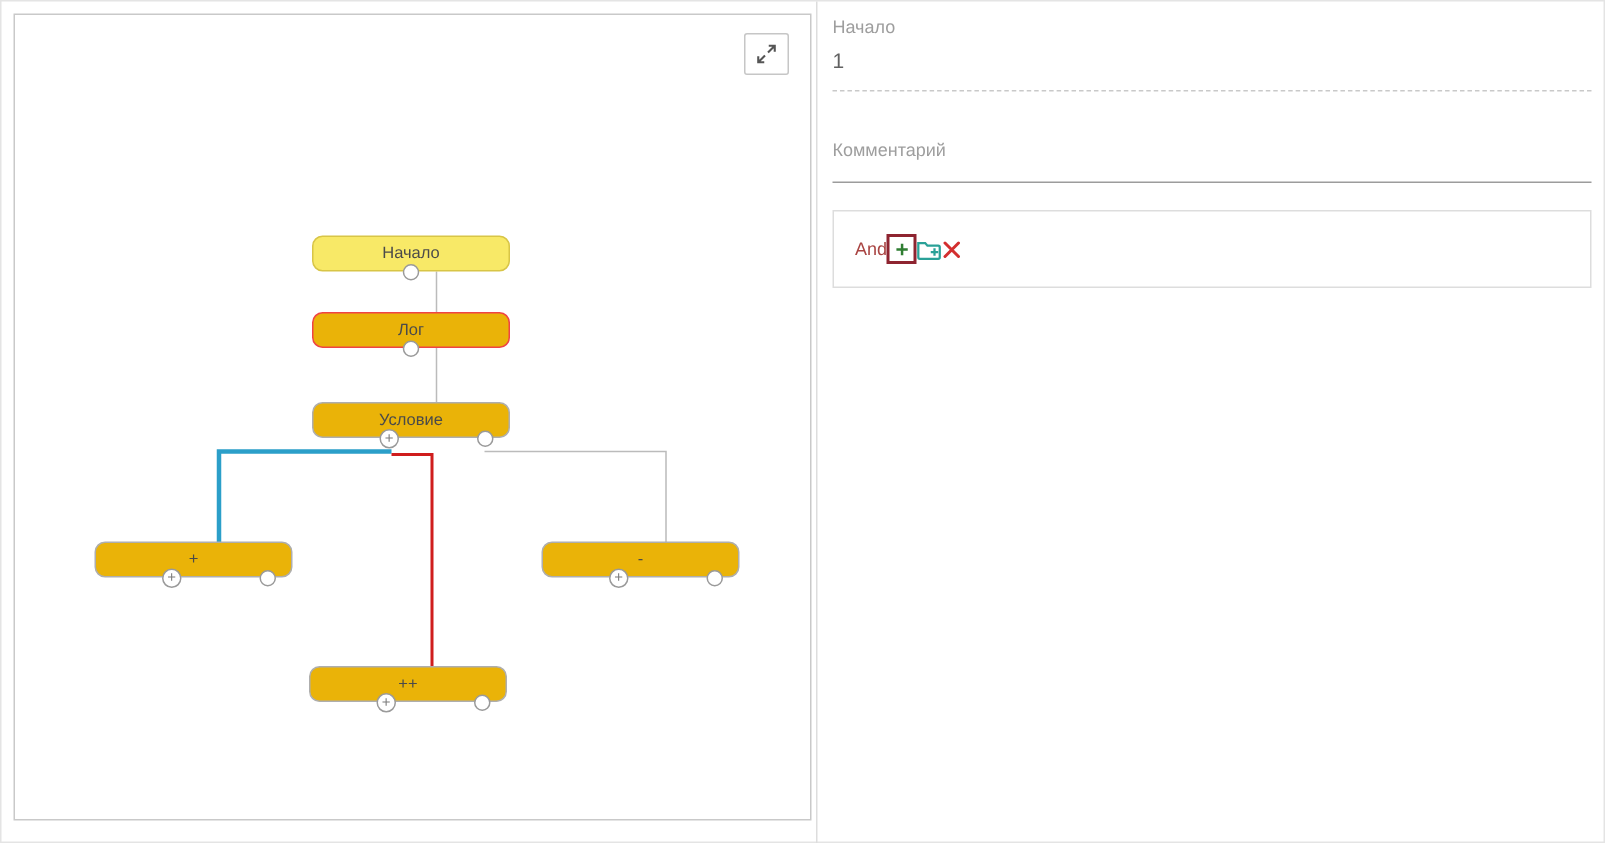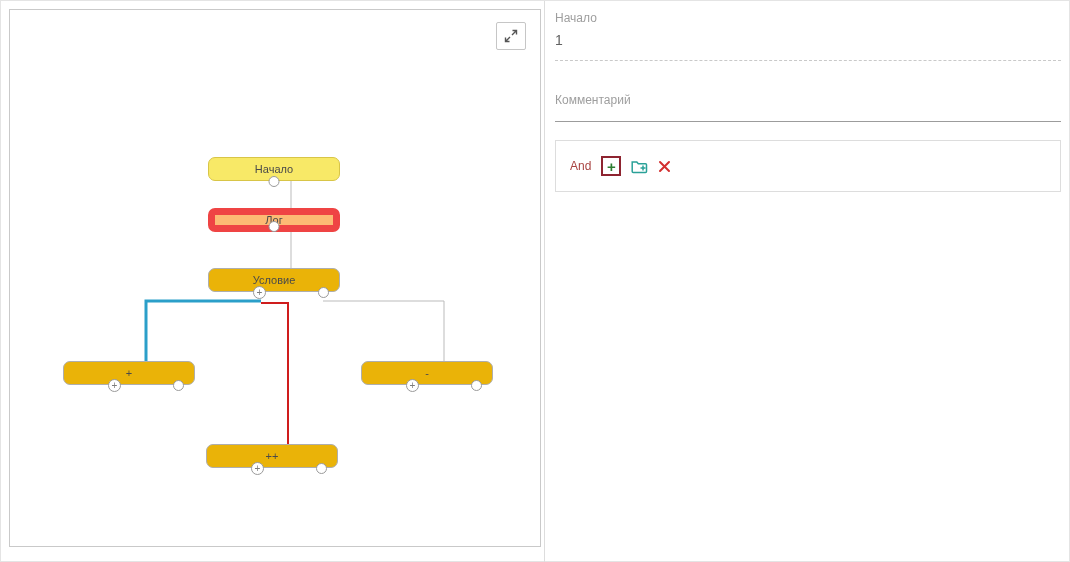--- a/index.html
+++ b/index.html
@@ -20,21 +20,21 @@
   }
   .edges { position: absolute; left: 0; top: 0; pointer-events: none; }
 
   .node {
     position: absolute; width: 132px; height: 24px;
     border-radius: 7px;
     display: flex; align-items: center; justify-content: center;
     font-size: 11px; color: #4a4a4a;
   }
   .node-start { background: #f8e967; border: 1px solid #d8c547; }
-  .node-log   { background: #fdba74; border: 7px solid #ef4444; }
+  .node-log   { background: #eab308; border: 1px solid #ef4444; }
   .node-gray  { background: #eab308; border: 1px solid #aeaeae; }
 
   .port {
     position: absolute; width: 11px; height: 11px;
     border-radius: 50%; background: #fff; border: 1px solid #9a9a9a;
   }
   .port-center { left: 50%; bottom: -7px; transform: translateX(-50%); }
   .port-add {
     width: 13px; height: 13px; bottom: -8px; left: 44px;
     display: flex; align-items: center; justify-content: center;
@@ -60,21 +60,21 @@
     font-size: 14px; color: #616161;
     margin-top: 7px; padding-bottom: 12px;
     border-bottom: 1px dashed #c9c9c9;
   }
   .comment { margin-top: 32px; }
   .comment-line { height: 15px; border-bottom: 1px solid #9c9c9c; cursor: text; }
 
   .logic-box {
     margin-top: 18px; border: 1px solid #ddd;
     height: 52px; display: flex; align-items: center;
-    padding: 0 14px; gap: 10px; background: #fff;
+    padding: 0 14px; gap: 0; background: #fff;
   }
   .and { font-size: 12px; color: #a94442; cursor: pointer; }
   .plus-btn {
     width: 20px; height: 20px;
     border: 2px solid #8e2430; background: #fff;
     color: #2f7d32; font-size: 15px; font-weight: bold; line-height: 1;
     display: flex; align-items: center; justify-content: center;
     padding: 0; cursor: pointer;
   }
   .icon-btn { background: none; border: none; padding: 0; cursor: pointer; display: flex; align-items: center; }

